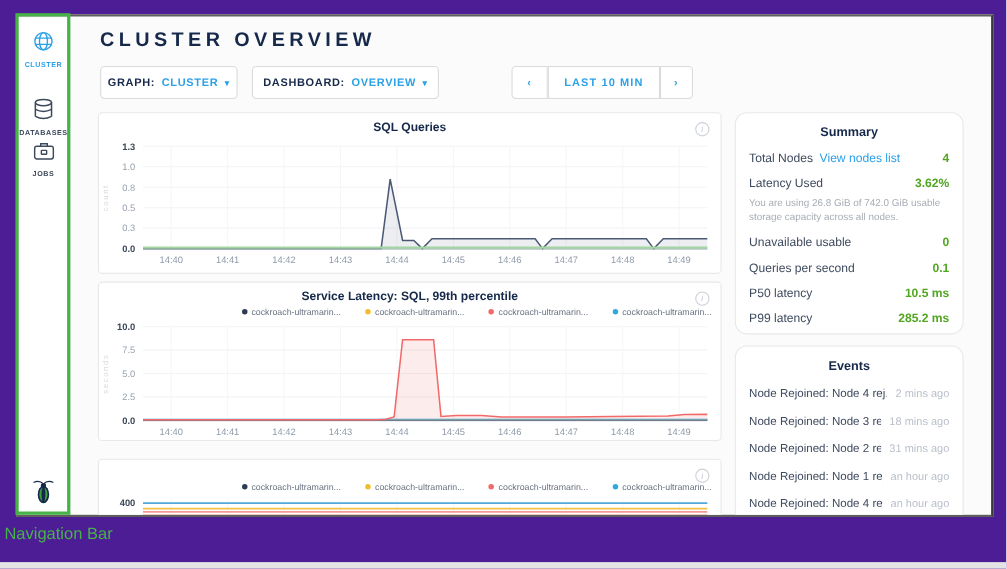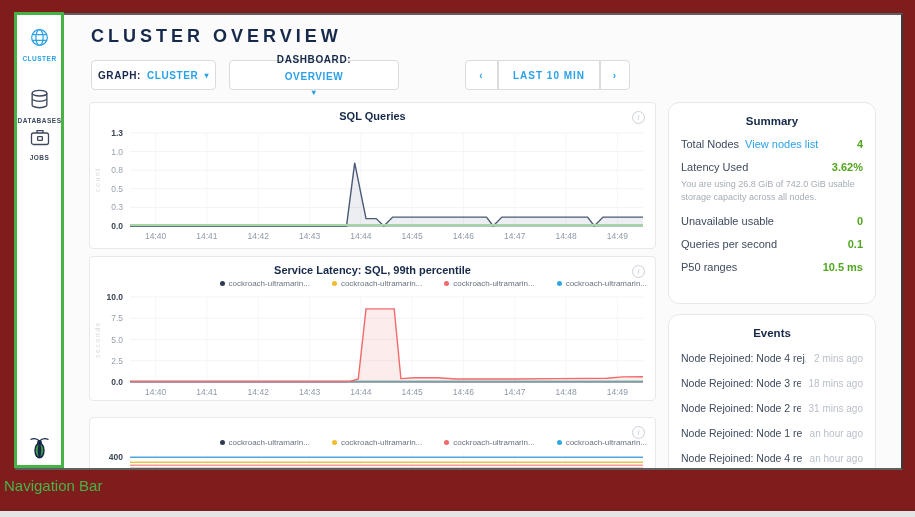--- a/index.html
+++ b/index.html
@@ -1,17 +1,17 @@
 <!DOCTYPE html>
 <html style="--accent-blue: #2ba1e8; --value-green: #51a620; --title-navy: #16294a; --annotation-green: #47b347;"><head>
 <meta charset="utf-8">
 <style>
   html,body{margin:0;padding:0;background:#fff;}
   body{font-family:"Liberation Sans",sans-serif;-webkit-font-smoothing:antialiased;}
-  #page{position:relative;width:915px;height:517px;background:#7f1d1d;overflow:hidden;}
+  #page{position:relative;width:915px;height:517px;background:#4c1d95;overflow:hidden;}
 
   
   #app-window{position:absolute;left:15px;top:13px;width:888px;height:457px;box-sizing:border-box;
     border:2px solid #5e5e5e;border-left-width:1px;border-right-color:#3a3a3a;background:#fbfbfc;overflow:hidden;}
 
   
   #sidebar{position:absolute;left:0;top:0;width:47px;height:100%;background:#fff;}
   .side-item{position:absolute;left:0;width:47px;text-align:center;cursor:pointer;}
   .side-label{display:block;font-size:6.5px;font-weight:bold;letter-spacing:.5px;color:#3c485c;margin-top:3px;}
   .side-item.active .side-label{color:var(--accent-blue);}
@@ -119,21 +119,21 @@
       </div>
     </div>
 
     <div id="page-title">CLUSTER OVERVIEW</div>
 
     <div class="dd" style="left:75px;width:125px;">
       <span class="dd-label">GRAPH:</span>
       <span class="dd-value">CLUSTER</span>
       <span class="caret">▾</span>
     </div>
-    <div class="dd" style="left:213px;width:170px;flex-direction:column;">
+    <div class="dd" style="left:213px;width:170px;">
       <span class="dd-label">DASHBOARD:</span>
       <span class="dd-value">OVERVIEW</span>
       <span class="caret">▾</span>
     </div>
     <div id="timesel">
       <button id="ts-prev">‹</button>
       <button id="ts-main">LAST 10 MIN</button>
       <button id="ts-next">›</button>
     </div>
 
@@ -310,23 +310,28 @@
             <span>Unavailable usable</span>
             <span class="sum-spacer"></span>
             <span class="sum-value">0</span>
           </div>
           <div class="sum-row">
             <span>Queries per second</span>
             <span class="sum-spacer"></span>
             <span class="sum-value">0.1</span>
           </div>
           <div class="sum-row">
-            <span>P50 ranges</span>
+            <span>P50 latency</span>
             <span class="sum-spacer"></span>
             <span class="sum-value">10.5 ms</span>
+          </div>
+          <div class="sum-row">
+            <span>P99 latency</span>
+            <span class="sum-spacer"></span>
+            <span class="sum-value">285.2 ms</span>
           </div>
         </div>
     </div>
 
     <div class="side-panel" style="left:652px;top:299px;width:208px;height:175px;">
       <div class="panel-title">Events</div>
       <div>
           <div class="event-row">
             <span class="event-text">Node Rejoined: Node 4 rej...</span>
             <span class="event-time">2 mins ago</span>

